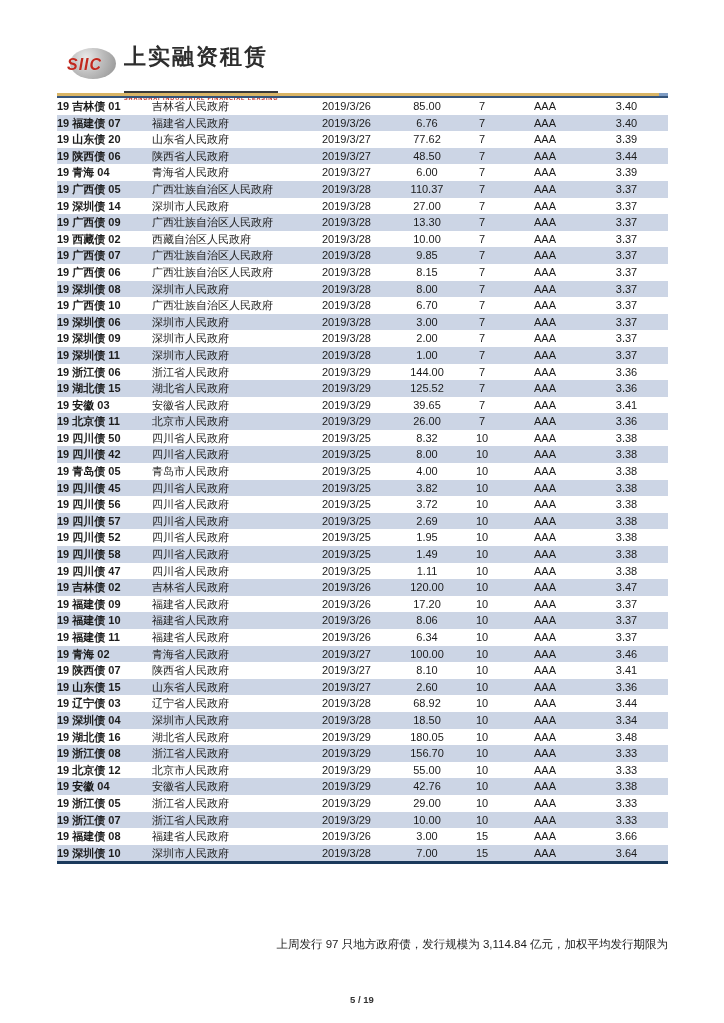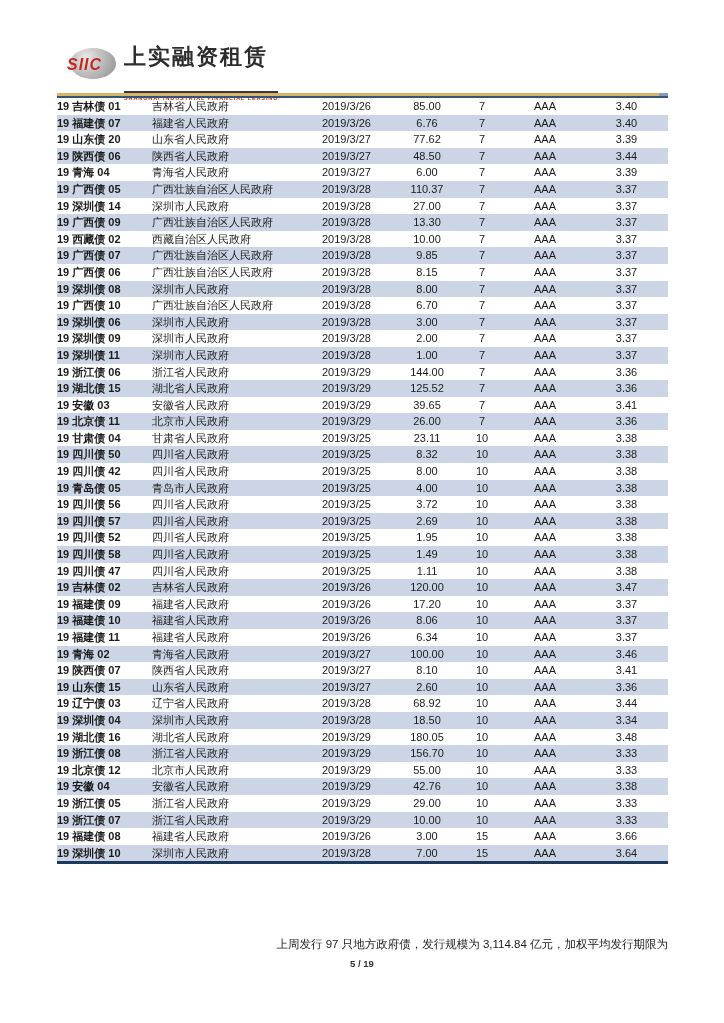--- a/index.html
+++ b/index.html
@@ -53,21 +53,21 @@
   td.c-name{font-weight:bold;padding-left:4px;}
   td.c-issuer{padding-left:2px;}
   td.c-date{padding-left:8px;}
   td.c-amount,td.c-term,td.c-rating,td.c-rate{text-align:center;}
   
   .summary{
     position:absolute;left:57px;top:937px;width:611px;
     font-size:11.5px;text-align:right;color:var(--ink);white-space:nowrap;
   }
   .pagenum{
-    position:absolute;left:0;top:958px;width:724px;text-align:center;
+    position:absolute;left:0;top:994px;width:724px;text-align:center;
     font-size:9.5px;font-weight:bold;color:#333;
   }
 </style>
 </head>
 <body>
 
 <div class="logo">
   <div class="logo-sphere"></div>
   <div class="logo-siic">SIIC</div>
   <div class="logo-text">
@@ -264,29 +264,20 @@
         <tr>
     <td class="c-name">19 北京债 11</td>
     <td class="c-issuer">北京市人民政府</td>
     <td class="c-date">2019/3/29</td>
     <td class="c-amount">26.00</td>
     <td class="c-term">7</td>
     <td class="c-rating">AAA</td>
     <td class="c-rate">3.36</td>
   </tr>
         <tr>
-    <td class="c-name">19 甘肃债 04</td>
-    <td class="c-issuer">甘肃省人民政府</td>
-    <td class="c-date">2019/3/25</td>
-    <td class="c-amount">23.11</td>
-    <td class="c-term">10</td>
-    <td class="c-rating">AAA</td>
-    <td class="c-rate">3.38</td>
-  </tr>
-        <tr>
     <td class="c-name">19 四川债 50</td>
     <td class="c-issuer">四川省人民政府</td>
     <td class="c-date">2019/3/25</td>
     <td class="c-amount">8.32</td>
     <td class="c-term">10</td>
     <td class="c-rating">AAA</td>
     <td class="c-rate">3.38</td>
   </tr>
         <tr>
     <td class="c-name">19 四川债 42</td>
@@ -295,20 +286,29 @@
     <td class="c-amount">8.00</td>
     <td class="c-term">10</td>
     <td class="c-rating">AAA</td>
     <td class="c-rate">3.38</td>
   </tr>
         <tr>
     <td class="c-name">19 青岛债 05</td>
     <td class="c-issuer">青岛市人民政府</td>
     <td class="c-date">2019/3/25</td>
     <td class="c-amount">4.00</td>
+    <td class="c-term">10</td>
+    <td class="c-rating">AAA</td>
+    <td class="c-rate">3.38</td>
+  </tr>
+        <tr>
+    <td class="c-name">19 四川债 45</td>
+    <td class="c-issuer">四川省人民政府</td>
+    <td class="c-date">2019/3/25</td>
+    <td class="c-amount">3.82</td>
     <td class="c-term">10</td>
     <td class="c-rating">AAA</td>
     <td class="c-rate">3.38</td>
   </tr>
         <tr>
     <td class="c-name">19 四川债 56</td>
     <td class="c-issuer">四川省人民政府</td>
     <td class="c-date">2019/3/25</td>
     <td class="c-amount">3.72</td>
     <td class="c-term">10</td>

